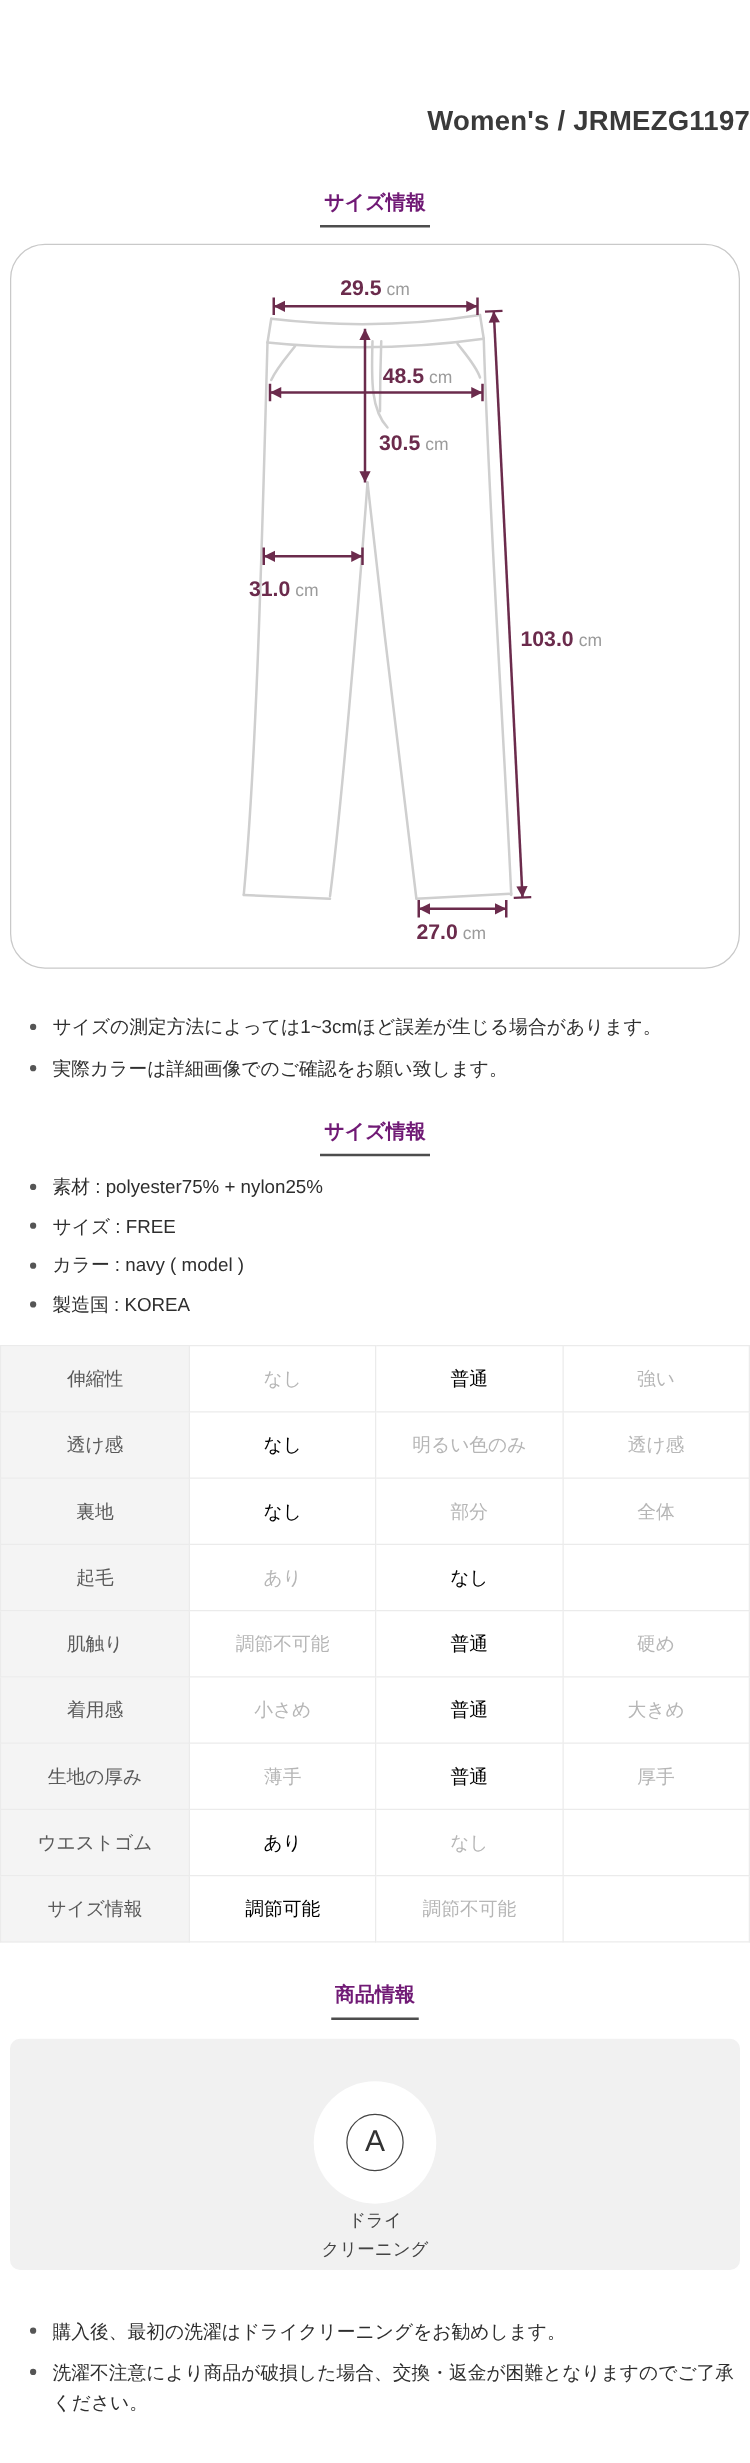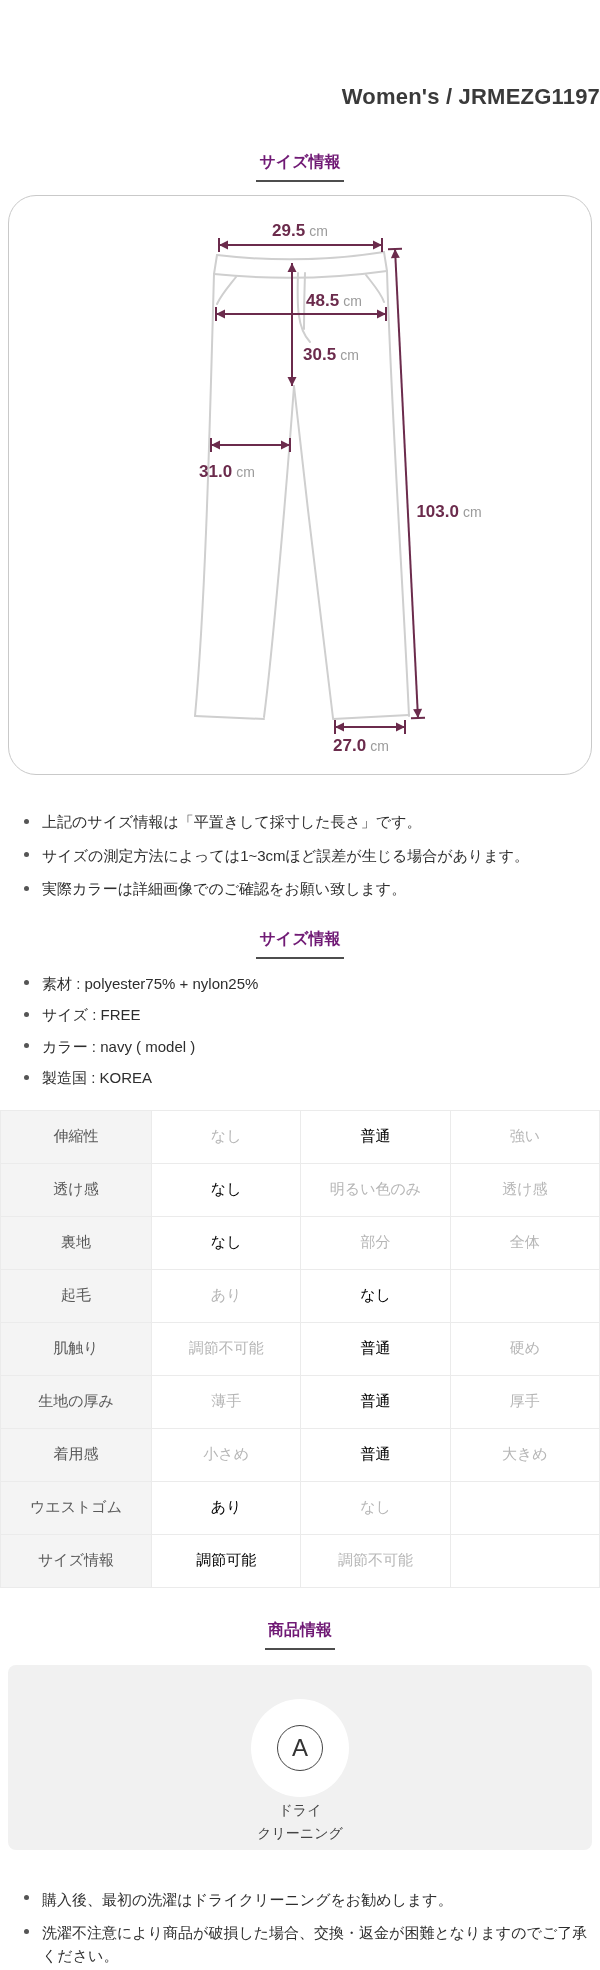--- a/index.html
+++ b/index.html
@@ -117,21 +117,20 @@
       <line class="dim" x1="326" y1="524" x2="326" y2="538"></line>
       <line class="dim" x1="396" y1="524" x2="396" y2="538"></line>
       <polygon class="dimfill" points="326,531 335,526.5 335,535.5"></polygon>
       <polygon class="dimfill" points="396,531 387,526.5 387,535.5"></polygon>
       <text x="352" y="555" text-anchor="middle"><tspan class="num">27.0</tspan><tspan class="unit" dx="4">cm</tspan></text>
     </g>
   </svg>
 </div>
 
 <ul class="notes">
-    <li>上記のサイズ情報は「平置きして採寸した長さ」です。</li>
     <li>サイズの測定方法によっては1~3cmほど誤差が生じる場合があります。</li>
     <li>実際カラーは詳細画像でのご確認をお願い致します。</li>
   </ul>
 
 <div class="sec-head spec-head">
   <span>サイズ情報</span>
 </div>
 
 <ul class="notes spec">
     <li>素材 : polyester75% + nylon25%</li>
@@ -177,31 +176,31 @@
   </tr>
 
   <tr>
     <td class="lbl">肌触り</td>
     <td class="unsel">調節不可能</td>
     <td class="sel">普通</td>
     <td class="unsel">硬め</td>
   </tr>
 
   <tr>
+    <td class="lbl">着用感</td>
+    <td class="unsel">小さめ</td>
+    <td class="sel">普通</td>
+    <td class="unsel">大きめ</td>
+  </tr>
+
+  <tr>
     <td class="lbl">生地の厚み</td>
     <td class="unsel">薄手</td>
     <td class="sel">普通</td>
     <td class="unsel">厚手</td>
-  </tr>
-
-  <tr>
-    <td class="lbl">着用感</td>
-    <td class="unsel">小さめ</td>
-    <td class="sel">普通</td>
-    <td class="unsel">大きめ</td>
   </tr>
 
   <tr>
     <td class="lbl">ウエストゴム</td>
     <td class="sel">あり</td>
     <td class="unsel">なし</td>
     <td></td>
   </tr>
 
   <tr>

